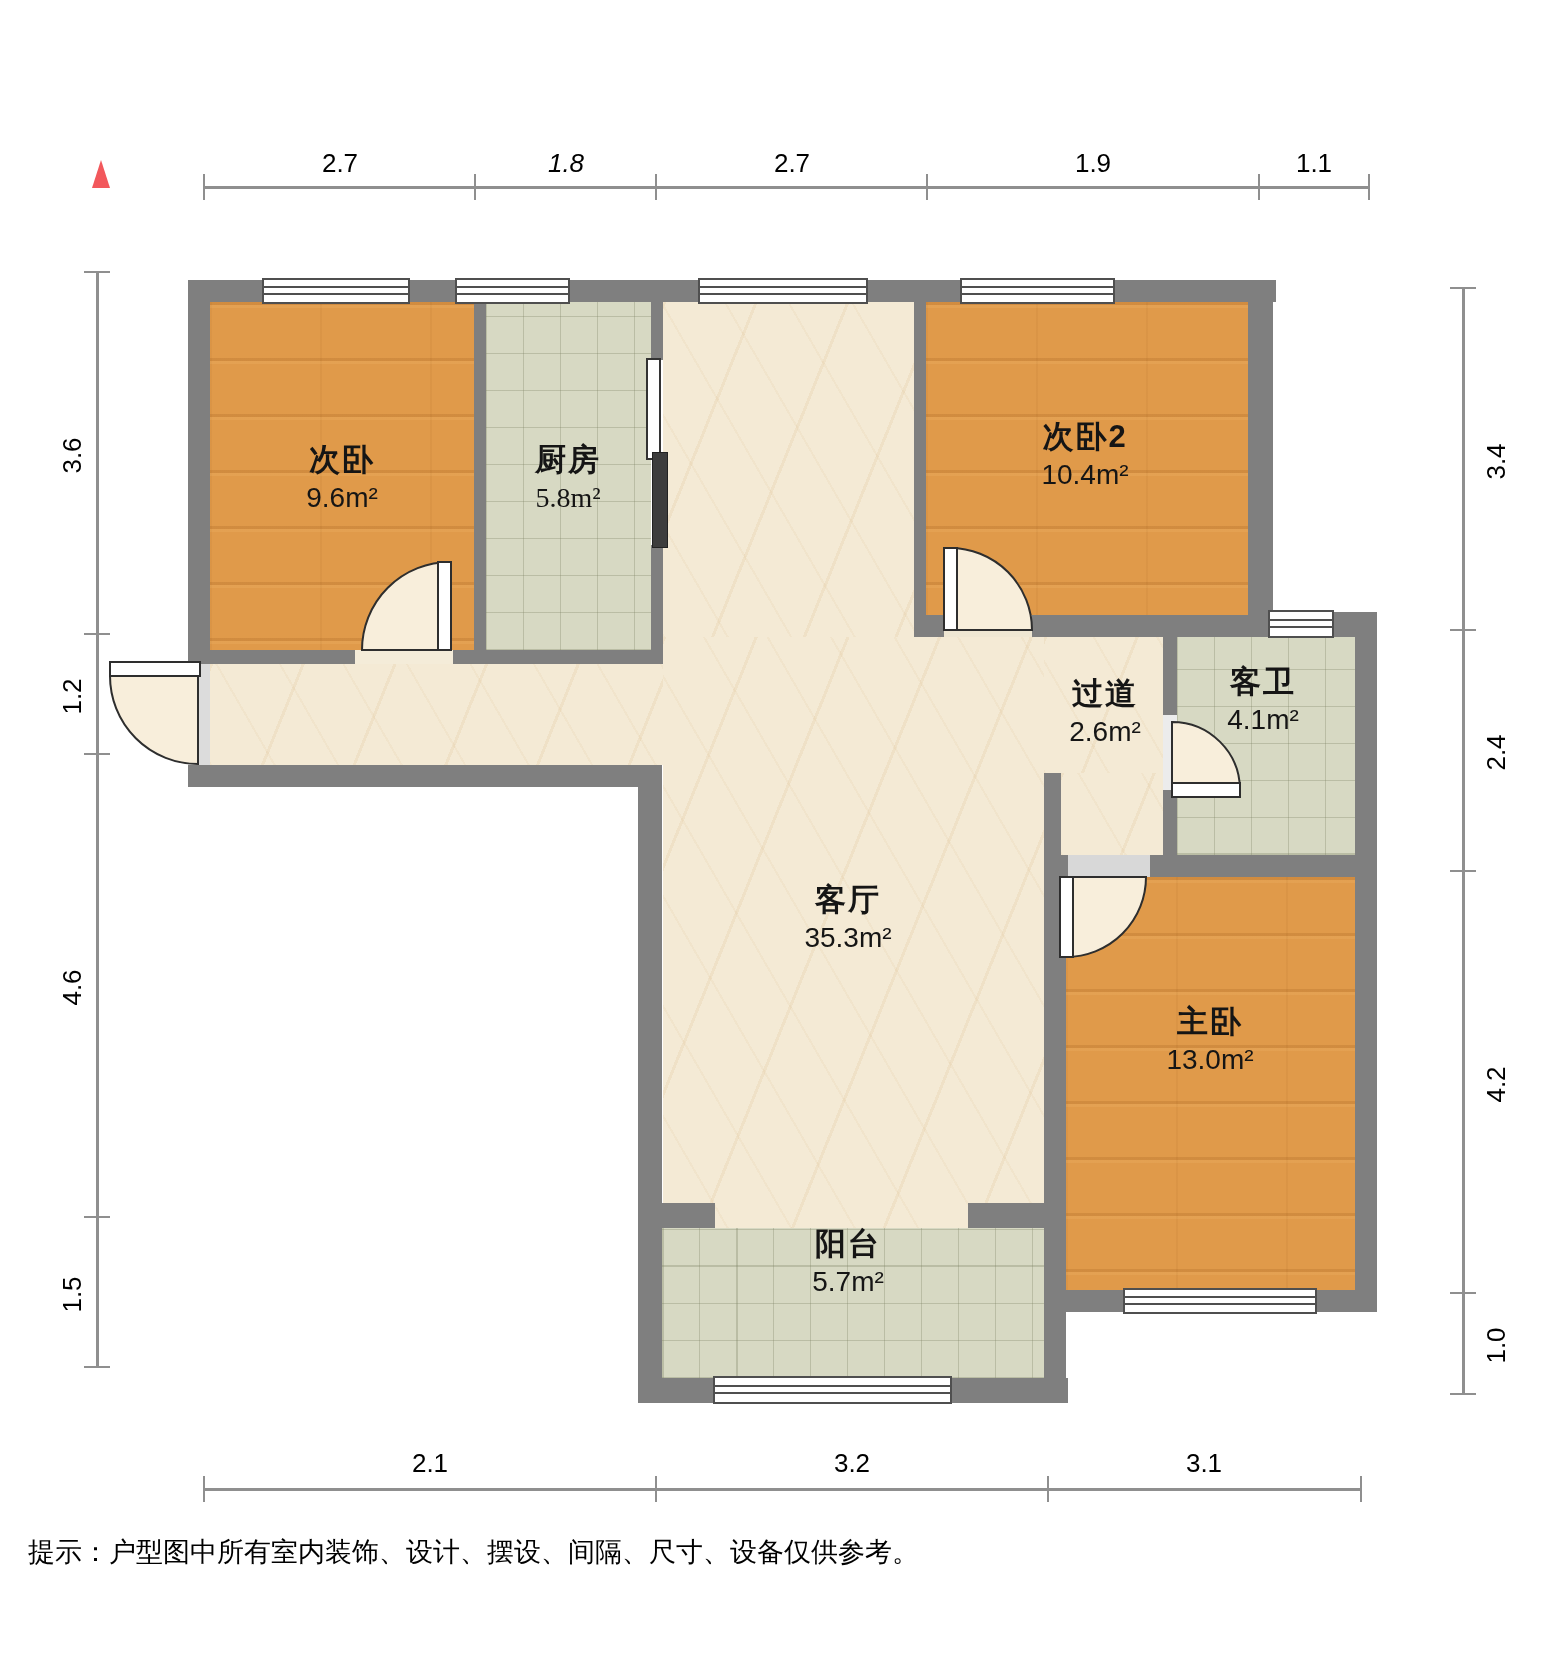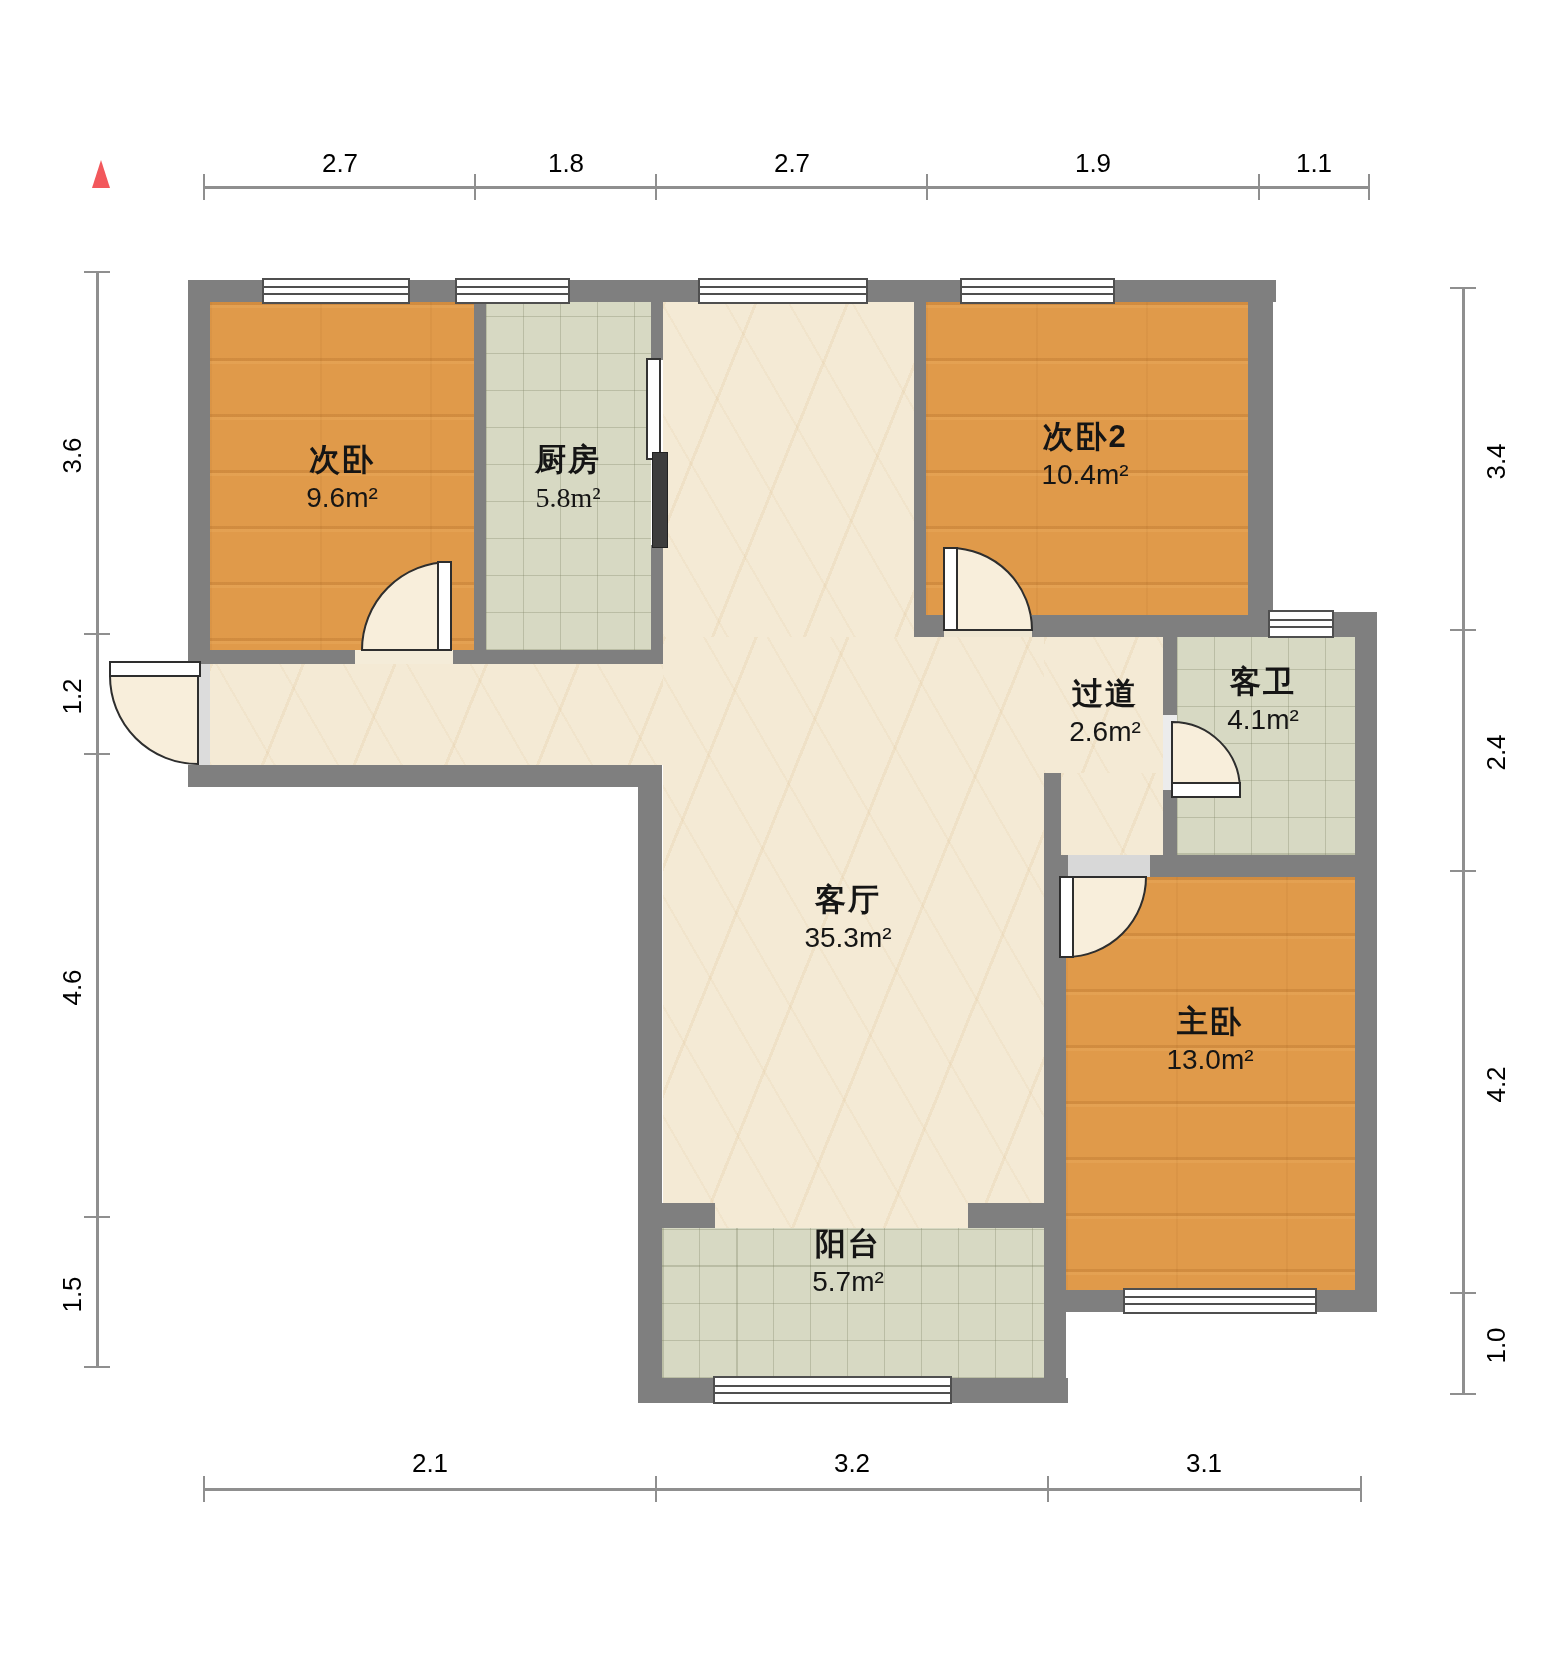--- a/index.html
+++ b/index.html
@@ -143,21 +143,21 @@
 
   <div>
     <div class="dim-line" style="left:204px;top:186px;width:1165px;height:3px;"></div>
     <div class="tick" style="left:203px;top:174px;width:2px;height:26px;"></div>
     <div class="tick" style="left:474px;top:174px;width:2px;height:26px;"></div>
     <div class="tick" style="left:655px;top:174px;width:2px;height:26px;"></div>
     <div class="tick" style="left:926px;top:174px;width:2px;height:26px;"></div>
     <div class="tick" style="left:1258px;top:174px;width:2px;height:26px;"></div>
     <div class="tick" style="left:1368px;top:174px;width:2px;height:26px;"></div>
     <div class="dim-label" style="left:310px;top:148px;">2.7</div>
-    <div class="dim-label" style="left:536px;top:148px;">1.8</div>
+    <div class="dim-label" style="left:536px;top:148px;font-style:italic;">1.8</div>
     <div class="dim-label" style="left:762px;top:148px;">2.7</div>
     <div class="dim-label" style="left:1063px;top:148px;">1.9</div>
     <div class="dim-label" style="left:1284px;top:148px;">1.1</div>
   </div>
 
   <div>
     <div class="dim-line" style="left:96px;top:272px;width:3px;height:1095px;"></div>
     <div class="tick" style="left:84px;top:271px;width:26px;height:2px;"></div>
     <div class="tick" style="left:84px;top:633px;width:26px;height:2px;"></div>
     <div class="tick" style="left:84px;top:753px;width:26px;height:2px;"></div>
@@ -189,15 +189,16 @@
     <div class="tick" style="left:1047px;top:1476px;width:2px;height:26px;"></div>
     <div class="tick" style="left:1360px;top:1476px;width:2px;height:26px;"></div>
     <div class="dim-label" style="left:400px;top:1448px;">2.1</div>
     <div class="dim-label" style="left:822px;top:1448px;">3.2</div>
     <div class="dim-label" style="left:1174px;top:1448px;">3.1</div>
   </div>
 
   <div id="compass" style="left:92px;top:160px;"></div>
 
   <div id="footer">
+    <div>提示：户型图中所有室内装饰、设计、摆设、间隔、尺寸、设备仅供参考。</div>
   </div>
 
 </div>
 
 </body></html>

